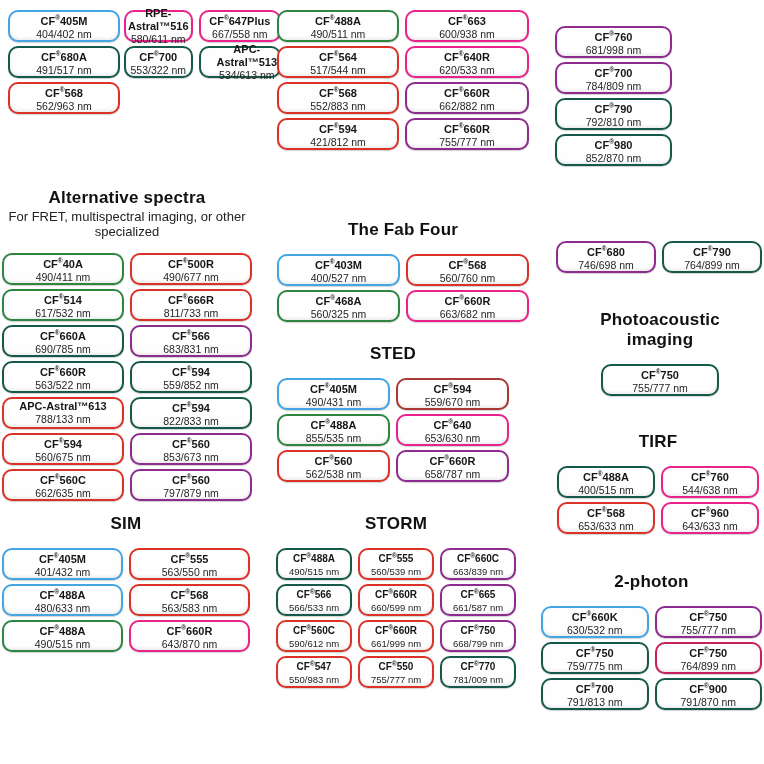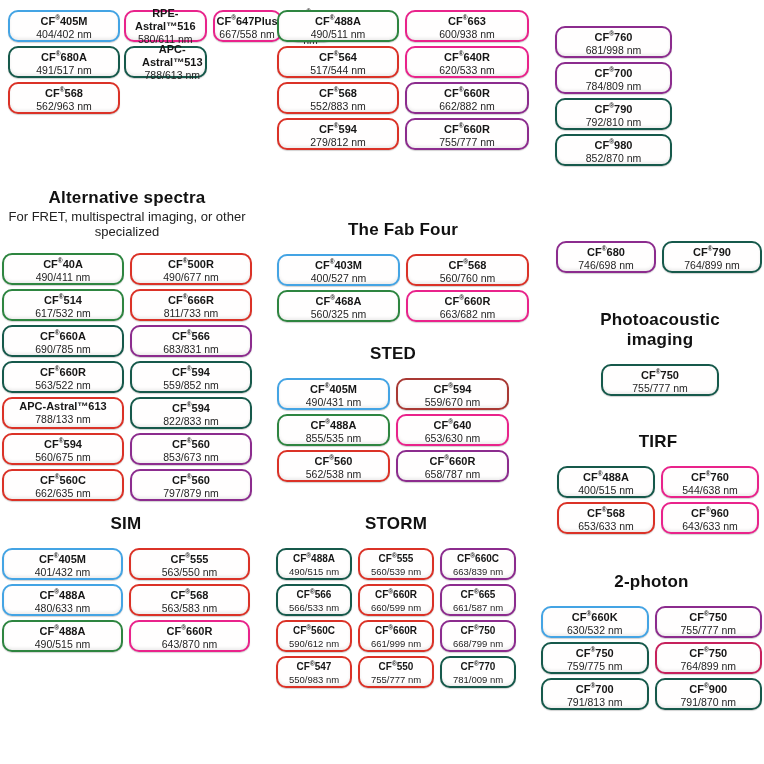--- a/index.html
+++ b/index.html
@@ -48,56 +48,56 @@
           <div class="badge-name">CF<sup>®</sup>680A</div>
           <div class="badge-exem">491/517 nm</div>
         </div>
         <div class="badge" style="border-color: rgb(219, 50, 39);">
           <div class="badge-name">CF<sup>®</sup>568</div>
           <div class="badge-exem">562/963 nm</div>
         </div>
       </div>
     </div>
     <div class="section" style="left: 124px; top: 10px; width: 126px;">
-      <div class="badges" style="grid-template-columns: repeat(3, 1fr); margin-top: 0px;">
+      <div class="badges" style="grid-template-columns: repeat(2, 1fr); margin-top: 0px;">
         <div class="badge" style="border-color: rgb(233, 35, 139);">
           <div class="badge-name">RPE-Astral™516</div>
           <div class="badge-exem">580/611 nm</div>
         </div>
         <div class="badge" style="border-color: rgb(233, 35, 139);">
           <div class="badge-name">CF<sup>®</sup>647Plus</div>
           <div class="badge-exem">667/558 nm</div>
         </div>
         <div class="badge" style="border-color: rgb(22, 89, 75);">
           <div class="badge-name">CF<sup>®</sup>700</div>
           <div class="badge-exem">553/322 nm</div>
         </div>
         <div class="badge" style="border-color: rgb(22, 89, 75); padding-left: 16px;">
           <div class="badge-name">APC-Astral™513</div>
-          <div class="badge-exem">788/613 nm</div>
+          <div class="badge-exem">534/613 nm</div>
         </div>
       </div>
     </div>
     <div class="section" style="left: 277px; top: 10px; width: 122px;">
       <div class="badges" style="grid-template-columns: repeat(1, 1fr); margin-top: 0px;">
         <div class="badge" style="border-color: rgb(46, 133, 64);">
           <div class="badge-name">CF<sup>®</sup>488A</div>
           <div class="badge-exem">490/511 nm</div>
         </div>
         <div class="badge" style="border-color: rgb(219, 50, 39);">
           <div class="badge-name">CF<sup>®</sup>564</div>
           <div class="badge-exem">517/544 nm</div>
         </div>
         <div class="badge" style="border-color: rgb(219, 50, 39);">
           <div class="badge-name">CF<sup>®</sup>568</div>
           <div class="badge-exem">552/883 nm</div>
         </div>
         <div class="badge" style="border-color: rgb(219, 50, 39);">
           <div class="badge-name">CF<sup>®</sup>594</div>
-          <div class="badge-exem">279/812 nm</div>
+          <div class="badge-exem">421/812 nm</div>
         </div>
       </div>
     </div>
     <div class="section" style="left: 405px; top: 10px; width: 124px;">
       <div class="badges" style="grid-template-columns: repeat(1, 1fr); margin-top: 0px;">
         <div class="badge" style="border-color: rgb(233, 35, 139);">
           <div class="badge-name">CF<sup>®</sup>663</div>
           <div class="badge-exem">600/938 nm</div>
         </div>
         <div class="badge" style="border-color: rgb(233, 35, 139);">

